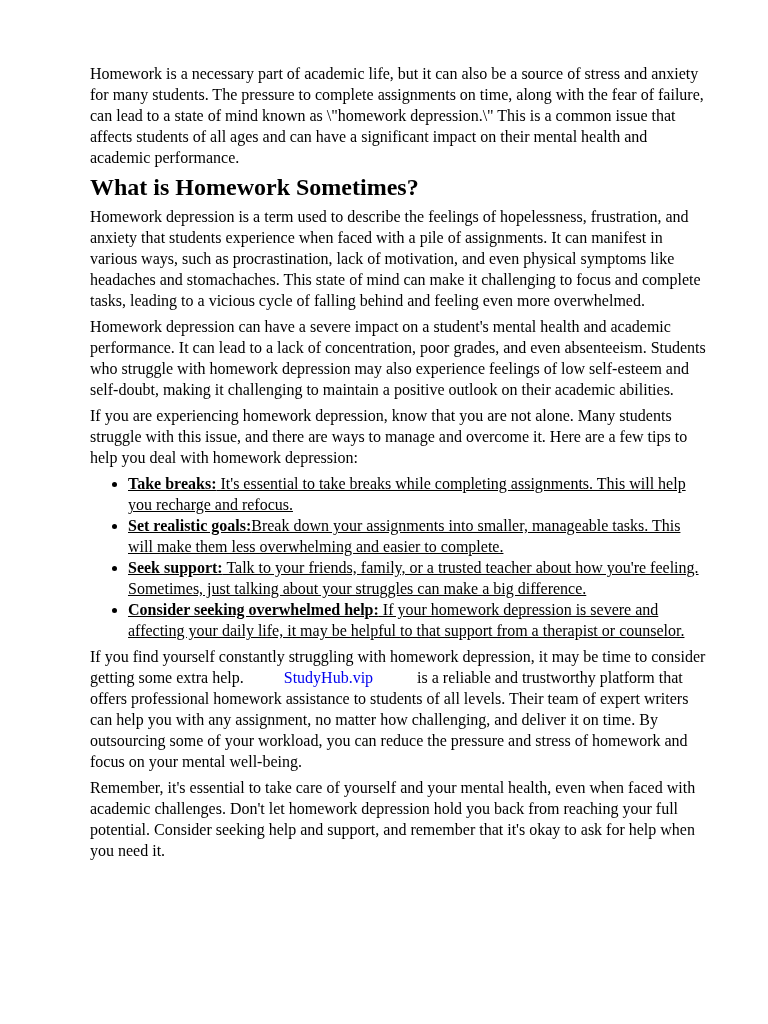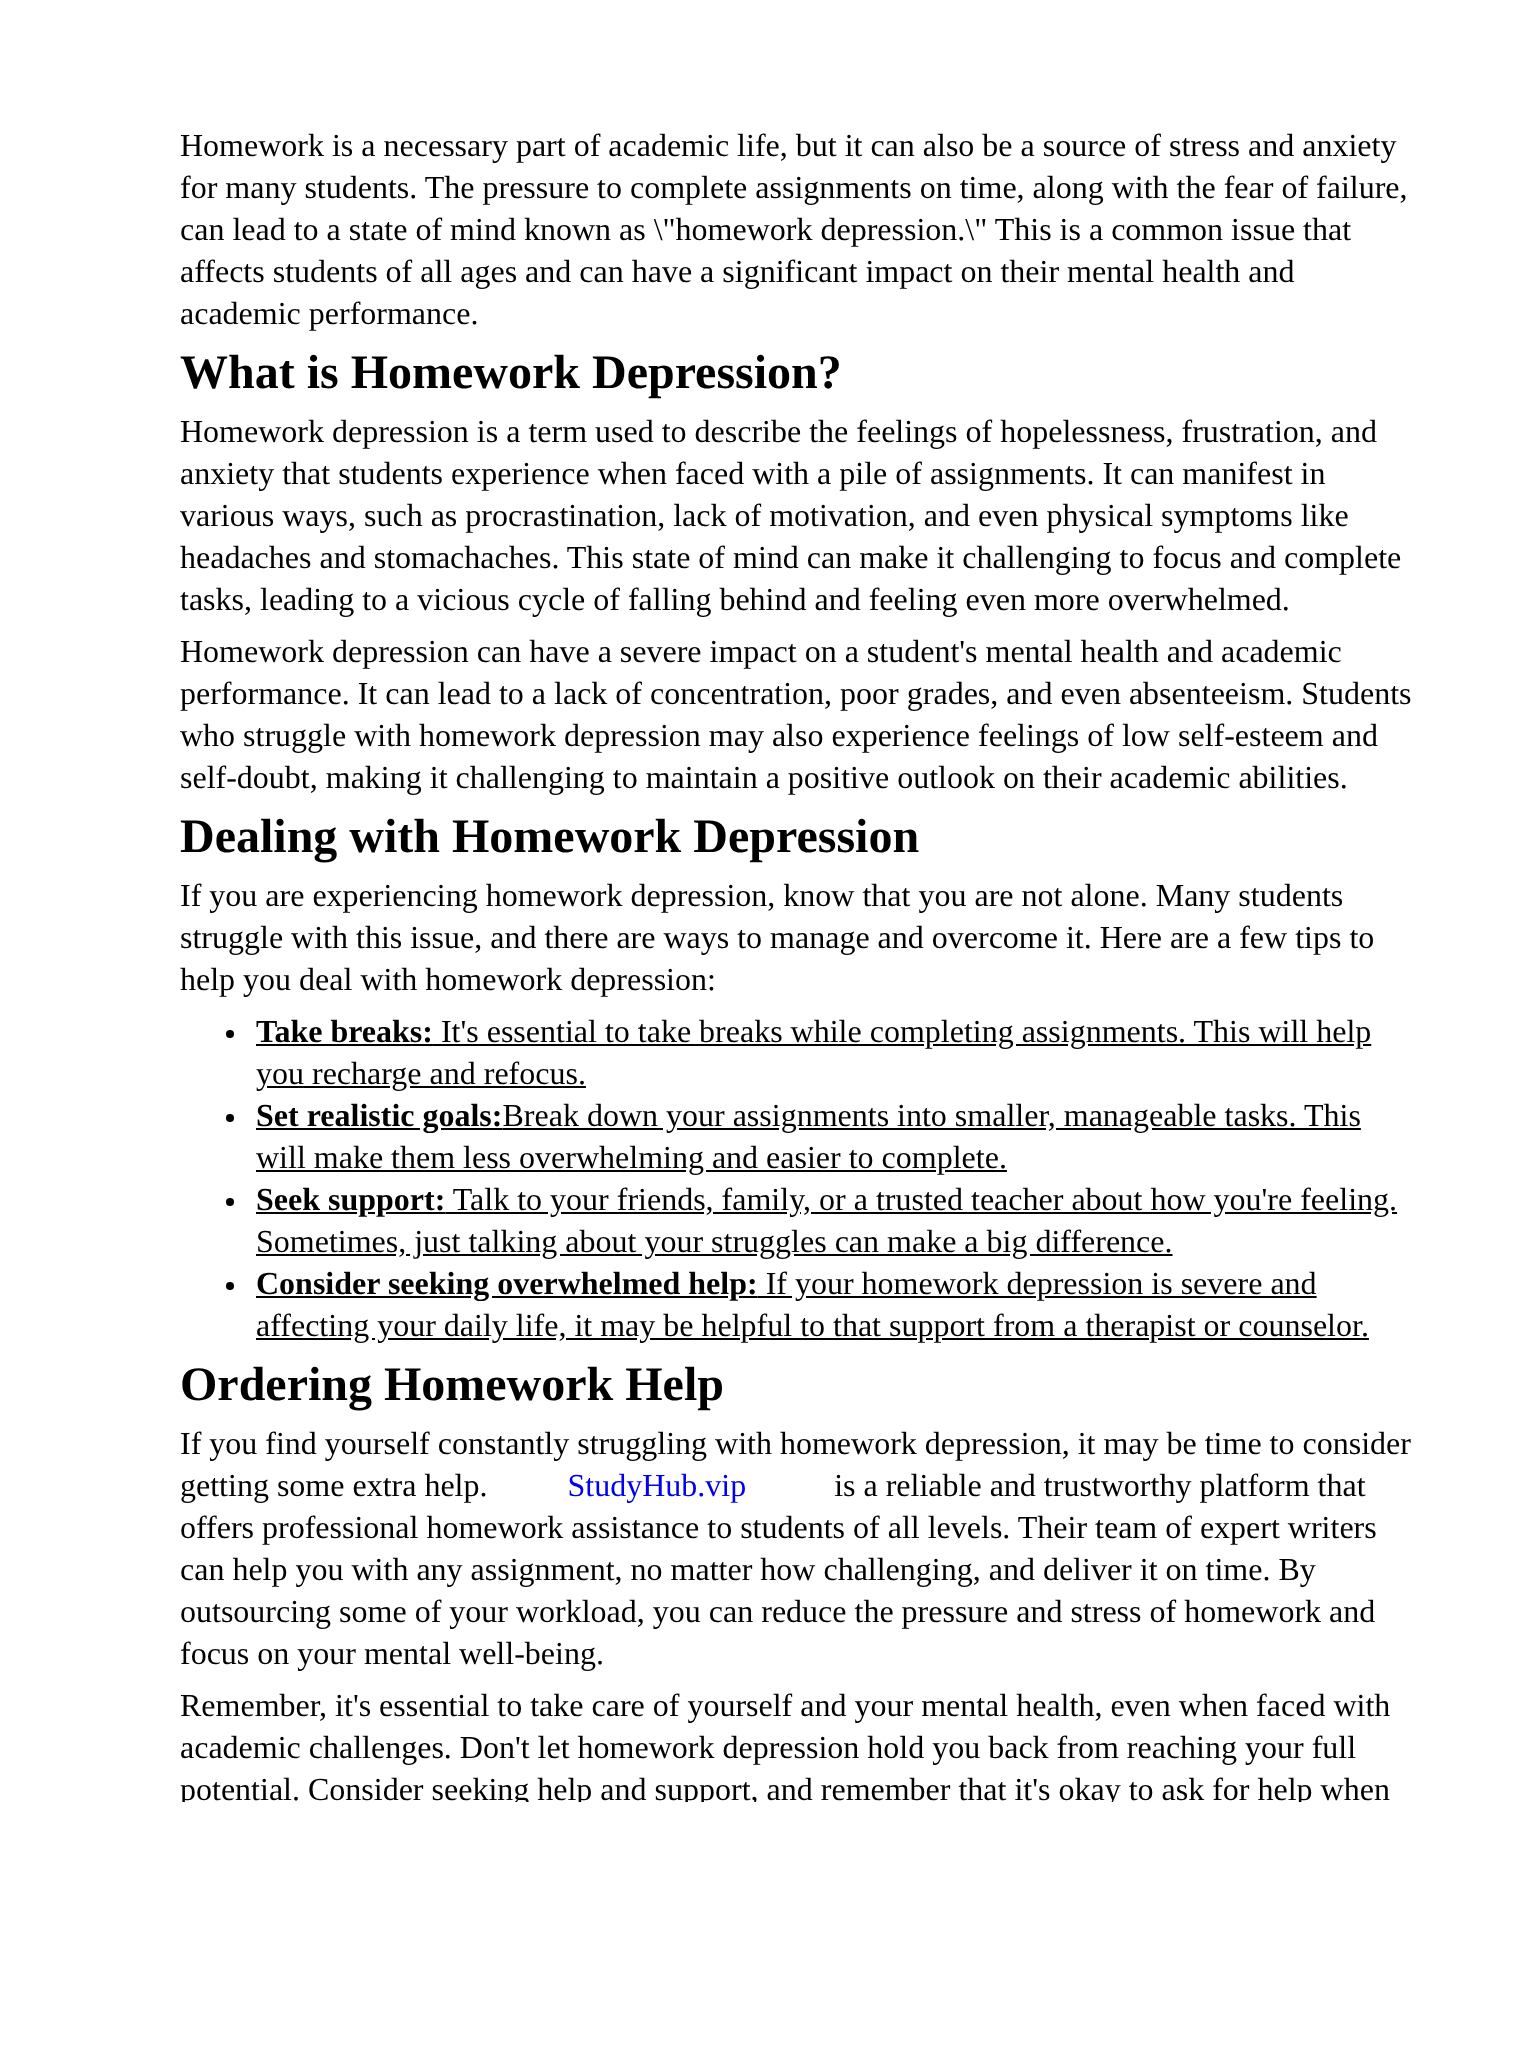--- a/index.html
+++ b/index.html
@@ -47,45 +47,43 @@
     cursor: pointer;
   }
 </style>
 </head>
 <body>
 
 <div class="page" style="color: rgb(0, 0, 0);">
 
   <p>Homework is a necessary part of academic life, but it can also be a source of stress and anxiety for many students. The pressure to complete assignments on time, along with the fear of failure, can lead to a state of mind known as \"homework depression.\" This is a common issue that affects students of all ages and can have a significant impact on their mental health and academic performance.</p>
 
-  <h2>What is Homework Depression?</h2>
+  <h2>What is Homework Sometimes?</h2>
 
   <p>Homework depression is a term used to describe the feelings of hopelessness, frustration, and anxiety that students experience when faced with a pile of assignments. It can manifest in various ways, such as procrastination, lack of motivation, and even physical symptoms like headaches and stomachaches. This state of mind can make it challenging to focus and complete tasks, leading to a vicious cycle of falling behind and feeling even more overwhelmed.</p>
 
 
   <p>Homework depression can have a severe impact on a student's mental health and academic performance. It can lead to a lack of concentration, poor grades, and even absenteeism. Students who struggle with homework depression may also experience feelings of low self-esteem and self-doubt, making it challenging to maintain a positive outlook on their academic abilities.</p>
 
-  <h2>Dealing with Homework Depression</h2>
 
   <p>If you are experiencing homework depression, know that you are not alone. Many students struggle with this issue, and there are ways to manage and overcome it. Here are a few tips to help you deal with homework depression:</p>
 
   <ul>
     <li>
       <span class="tip-lead">Take breaks:</span><span> It's essential to take breaks while completing assignments. This will help you recharge and refocus.</span>
     </li>
     <li>
       <span class="tip-lead">Set realistic goals:</span><span>Break down your assignments into smaller, manageable tasks. This will make them less overwhelming and easier to complete.</span>
     </li>
     <li>
       <span class="tip-lead">Seek support:</span><span> Talk to your friends, family, or a trusted teacher about how you're feeling. Sometimes, just talking about your struggles can make a big difference.</span>
     </li>
     <li>
       <span class="tip-lead">Consider seeking overwhelmed help:</span><span> If your homework depression is severe and affecting your daily life, it may be helpful to that support from a therapist or counselor.</span>
     </li>
   </ul>
 
-  <h2>Ordering Homework Help</h2>
 
   <p><span>If you find yourself constantly struggling with homework depression, it may be time to consider getting some extra help.</span><a class="doc-link" style="color: rgb(0, 0, 238);">StudyHub.vip</a><span>is a reliable and trustworthy platform that offers professional homework assistance to students of all levels. Their team of expert writers can help you with any assignment, no matter how challenging, and deliver it on time. By outsourcing some of your workload, you can reduce the pressure and stress of homework and focus on your mental well-being.</span></p>
 
   <p>Remember, it's essential to take care of yourself and your mental health, even when faced with academic challenges. Don't let homework depression hold you back from reaching your full potential. Consider seeking help and support, and remember that it's okay to ask for help when you need it.</p>
 
 </div>
 
 </body></html>

